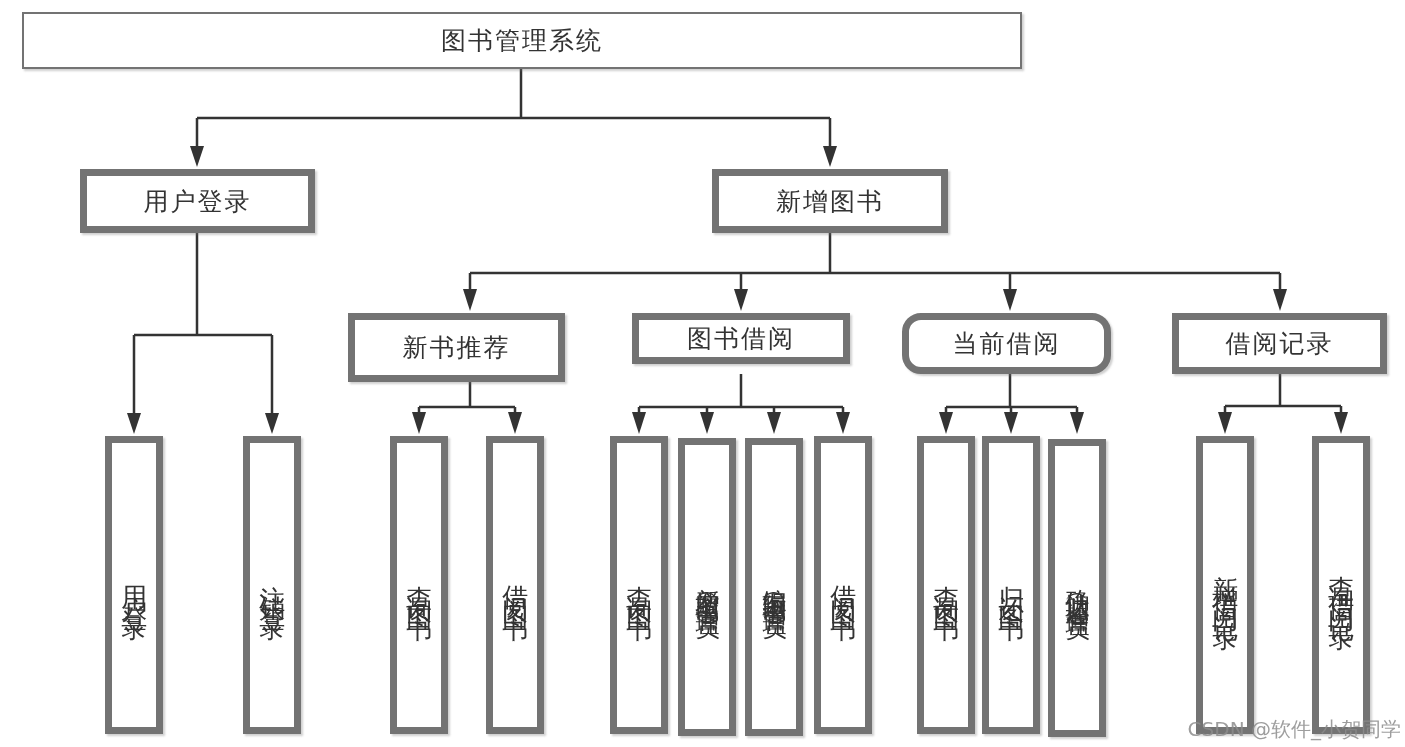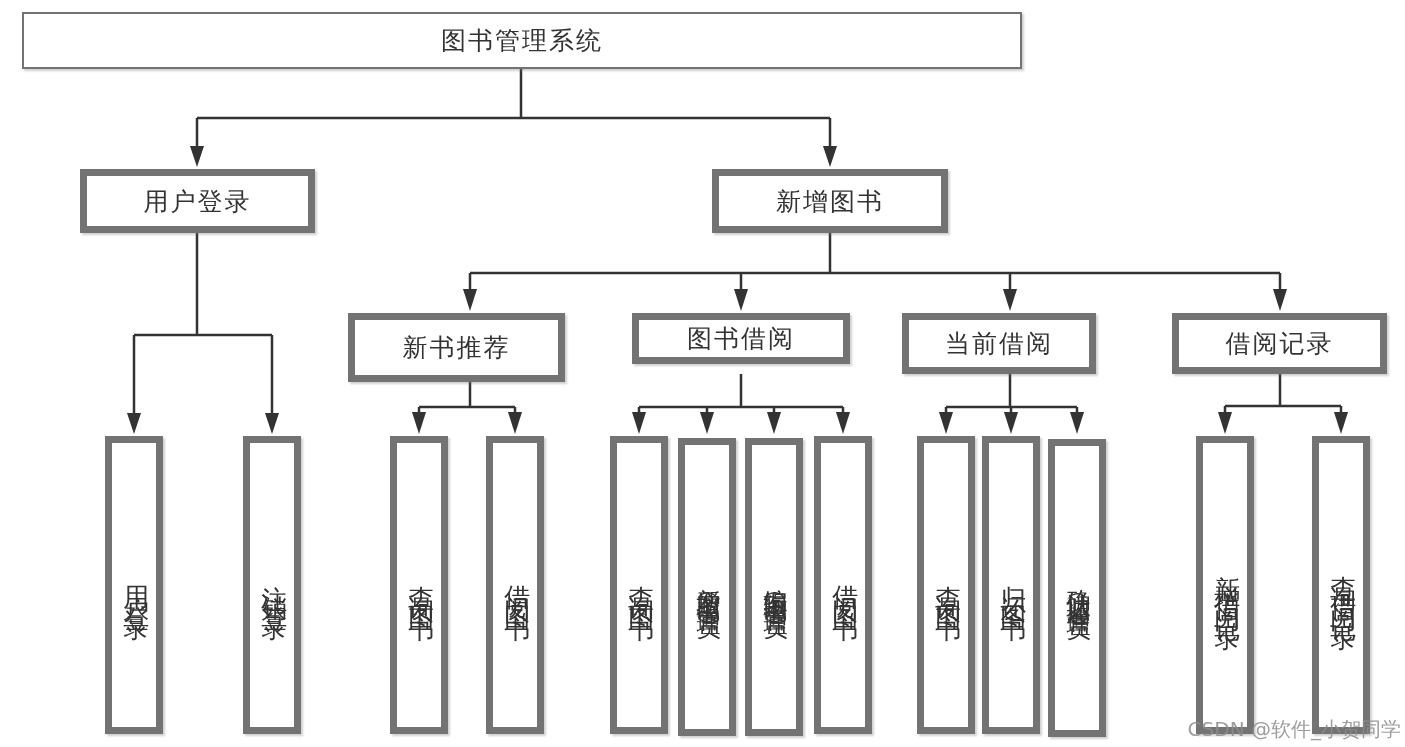--- a/index.html
+++ b/index.html
@@ -9,21 +9,20 @@
     font-family: "DejaVu Sans", "Liberation Sans", sans-serif;
     color: #333333;
   }
   .canvas { position: absolute; left: 0; top: 0; width: 1405px; height: 747px; }
   svg.wires { position: absolute; left: 0; top: 0; z-index: 1; }
   .node {
     position: absolute; box-sizing: border-box; background: #ffffff;
     border: 7px solid #737373; z-index: 2;
     display: flex; align-items: center; justify-content: center;
     box-shadow: 2px 2px 2px rgba(120,120,120,0.35);
-    font-family: Liberation Mono, monospace;
   }
   .hbox { font-size: 25px; letter-spacing: 2px; white-space: nowrap; }
   .root { border-width: 2px; font-size: 25px; }
   .vbox span {
     writing-mode: vertical-rl; text-orientation: mixed;
     font-size: 26px; letter-spacing: 10px; line-height: 1.05; white-space: nowrap;
   }
   .vbox.tight span { font-size: 24px; letter-spacing: 4px; }
   .watermark {
     position: absolute; right: 4px; bottom: 4px; z-index: 5;
@@ -92,21 +91,21 @@
   <div class="node hbox" style="left:712px; top:169px; width:236px; height:64px;">
     <span>新增图书</span>
   </div>
 
   <div class="node hbox" style="left:348px; top:313px; width:217px; height:69px;">
     <span>新书推荐</span>
   </div>
   <div class="node hbox" style="left:632px; top:313px; width:218px; height:51px;">
     <span>图书借阅</span>
   </div>
-  <div class="node hbox" style="left:902px; top:313px; width:194px; height:61px;">
+  <div class="node hbox" style="left:902px; top:313px; width:209px; height:61px;border-radius:19px;">
     <span>当前借阅</span>
   </div>
   <div class="node hbox" style="left:1172px; top:313px; width:215px; height:61px;">
     <span>借阅记录</span>
   </div>
 
   <div class="node vbox" style="left:105px; top:436px; width:58px; height:298px;">
     <span>用户登录</span>
   </div>
   <div class="node vbox" style="left:243px; top:436px; width:58px; height:298px;">

